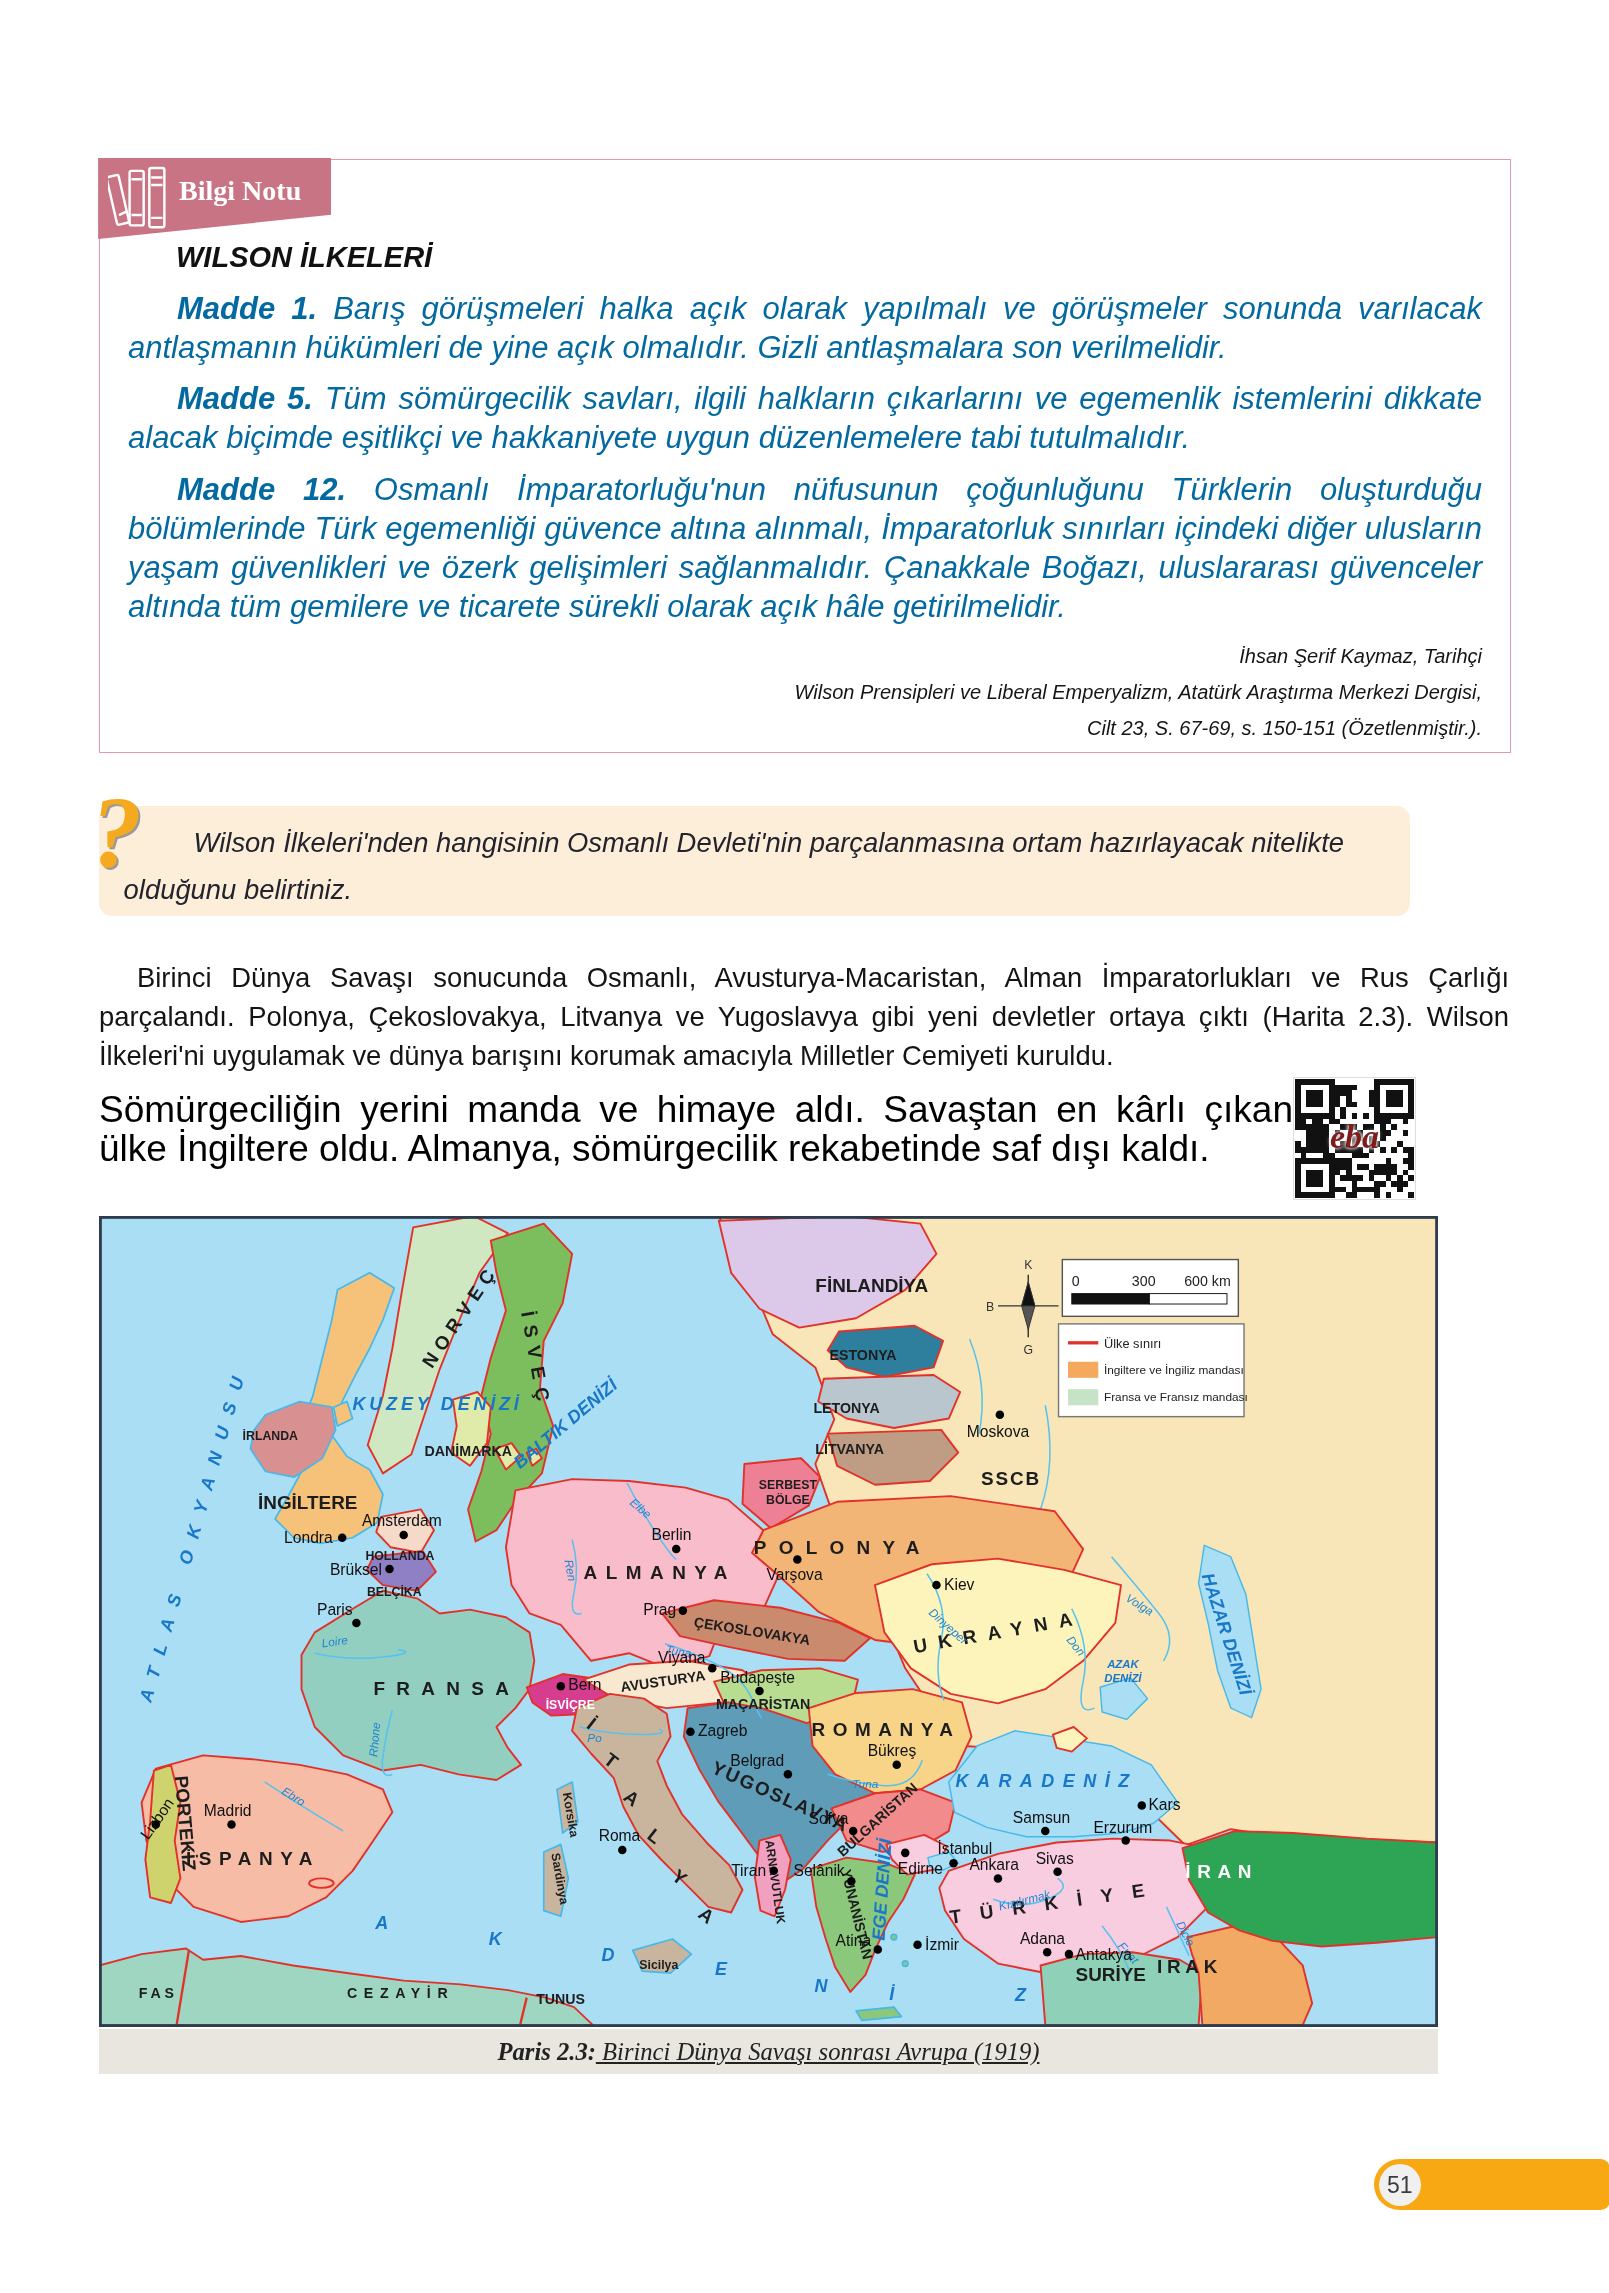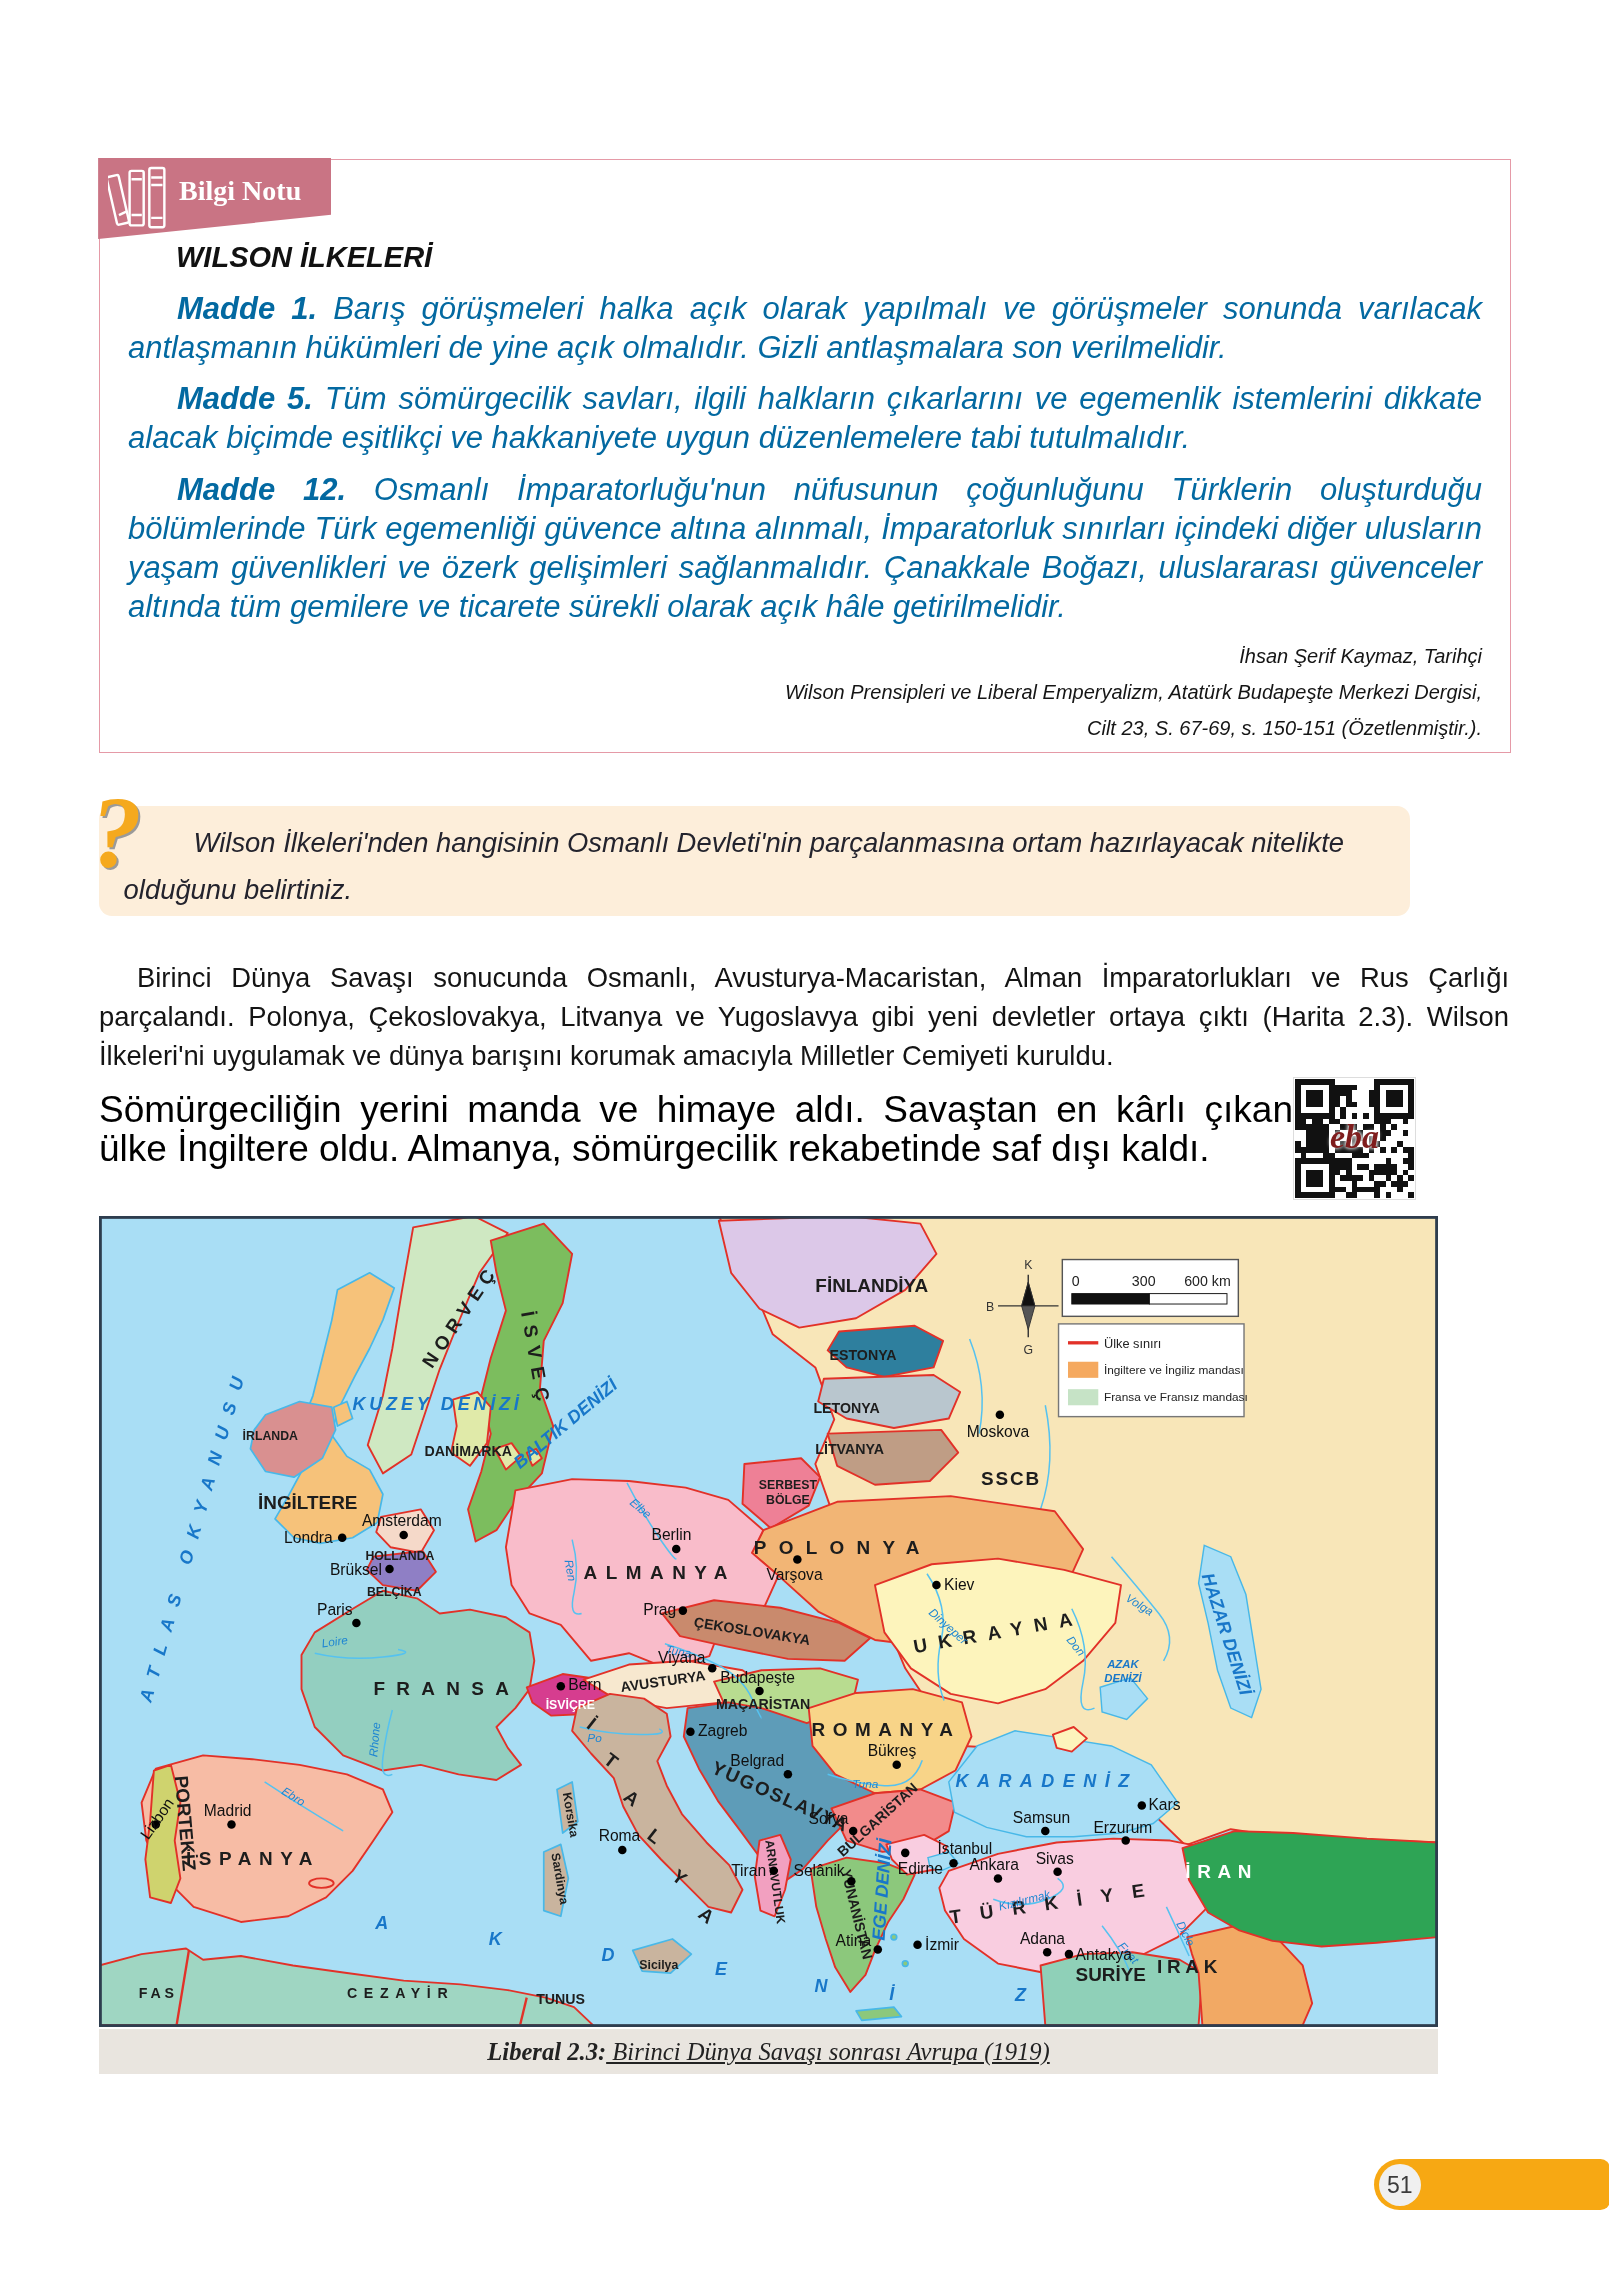--- a/index.html
+++ b/index.html
@@ -98,21 +98,21 @@
       <span class="banner-label">Bilgi Notu</span>
     </div>
     <div class="bilgi-title">WILSON İLKELERİ</div>
     <div class="bilgi-text">
       <p class="madde"><span class="mlabel">Madde 1.</span> <span>Barış görüşmeleri halka açık olarak yapılmalı ve görüşmeler sonunda varılacak antlaşmanın hükümleri de yine açık olmalıdır. Gizli antlaşmalara son verilmelidir.</span></p>
       <p class="madde"><span class="mlabel">Madde 5.</span> <span>Tüm sömürgecilik savları, ilgili halkların çıkarlarını ve egemenlik istemlerini dikkate alacak biçimde eşitlikçi ve hakkaniyete uygun düzenlemelere tabi tutulmalıdır.</span></p>
       <p class="madde"><span class="mlabel">Madde 12.</span> <span>Osmanlı İmparatorluğu'nun nüfusunun çoğunluğunu Türklerin oluşturduğu bölümlerinde Türk egemenliği güvence altına alınmalı, İmparatorluk sınırları içindeki diğer ulusların yaşam güvenlikleri ve özerk gelişimleri sağlanmalıdır. Çanakkale Boğazı, uluslararası güvenceler altında tüm gemilere ve ticarete sürekli olarak açık hâle getirilmelidir.</span></p>
     </div>
     <div class="attrib">
       <div>İhsan Şerif Kaymaz, Tarihçi</div>
-      <div>Wilson Prensipleri ve Liberal Emperyalizm, Atatürk Budapeşte Merkezi Dergisi,</div>
+      <div>Wilson Prensipleri ve Liberal Emperyalizm, Atatürk Araştırma Merkezi Dergisi,</div>
       <div>Cilt 23, S. 67-69, s. 150-151 (Özetlenmiştir.).</div>
     </div>
   </div>
 
   <div class="qbox">
     <p class="qtext">Wilson İlkeleri'nden hangisinin Osmanlı Devleti'nin parçalanmasına ortam hazırlayacak nitelikte olduğunu belirtiniz.</p>
   </div>
   <div class="qicon">?</div>
 
   <p class="body1">Birinci Dünya Savaşı sonucunda Osmanlı, Avusturya-Macaristan, Alman İmparatorlukları ve Rus Çarlığı parçalandı. Polonya, Çekoslovakya, Litvanya ve Yugoslavya gibi yeni devletler ortaya çıktı (Harita 2.3). Wilson İlkeleri'ni uygulamak ve dünya barışını korumak amacıyla Milletler Cemiyeti kuruldu.</p>
@@ -822,21 +822,21 @@
       <text x="1062" y="167" font-size="12.5" fill="#222">İngiltere ve İngiliz mandası</text>
       <rect x="1024" y="183" width="32" height="17" fill="#c6e3c6"></rect>
       <text x="1062" y="196" font-size="12.5" fill="#222">Fransa ve Fransız mandası</text>
     </g>
 
     <rect x="1.5" y="1.5" width="1412" height="854" fill="none" stroke="#2e3d4e" stroke-width="3"></rect>
   </svg>
   </div>
 
   <div class="caption">
-    <span class="cap-label">Liberal 2.3:</span><span class="cap-text"> Birinci Dünya Savaşı sonrası Avrupa (1919)</span>
+    <span class="cap-label">Paris 2.3:</span><span class="cap-text"> Birinci Dünya Savaşı sonrası Avrupa (1919)</span>
   </div>
 
   <div class="pgbar">
     <div class="pgnum">51</div>
   </div>
 
 </div>
 
 
 </body></html>

